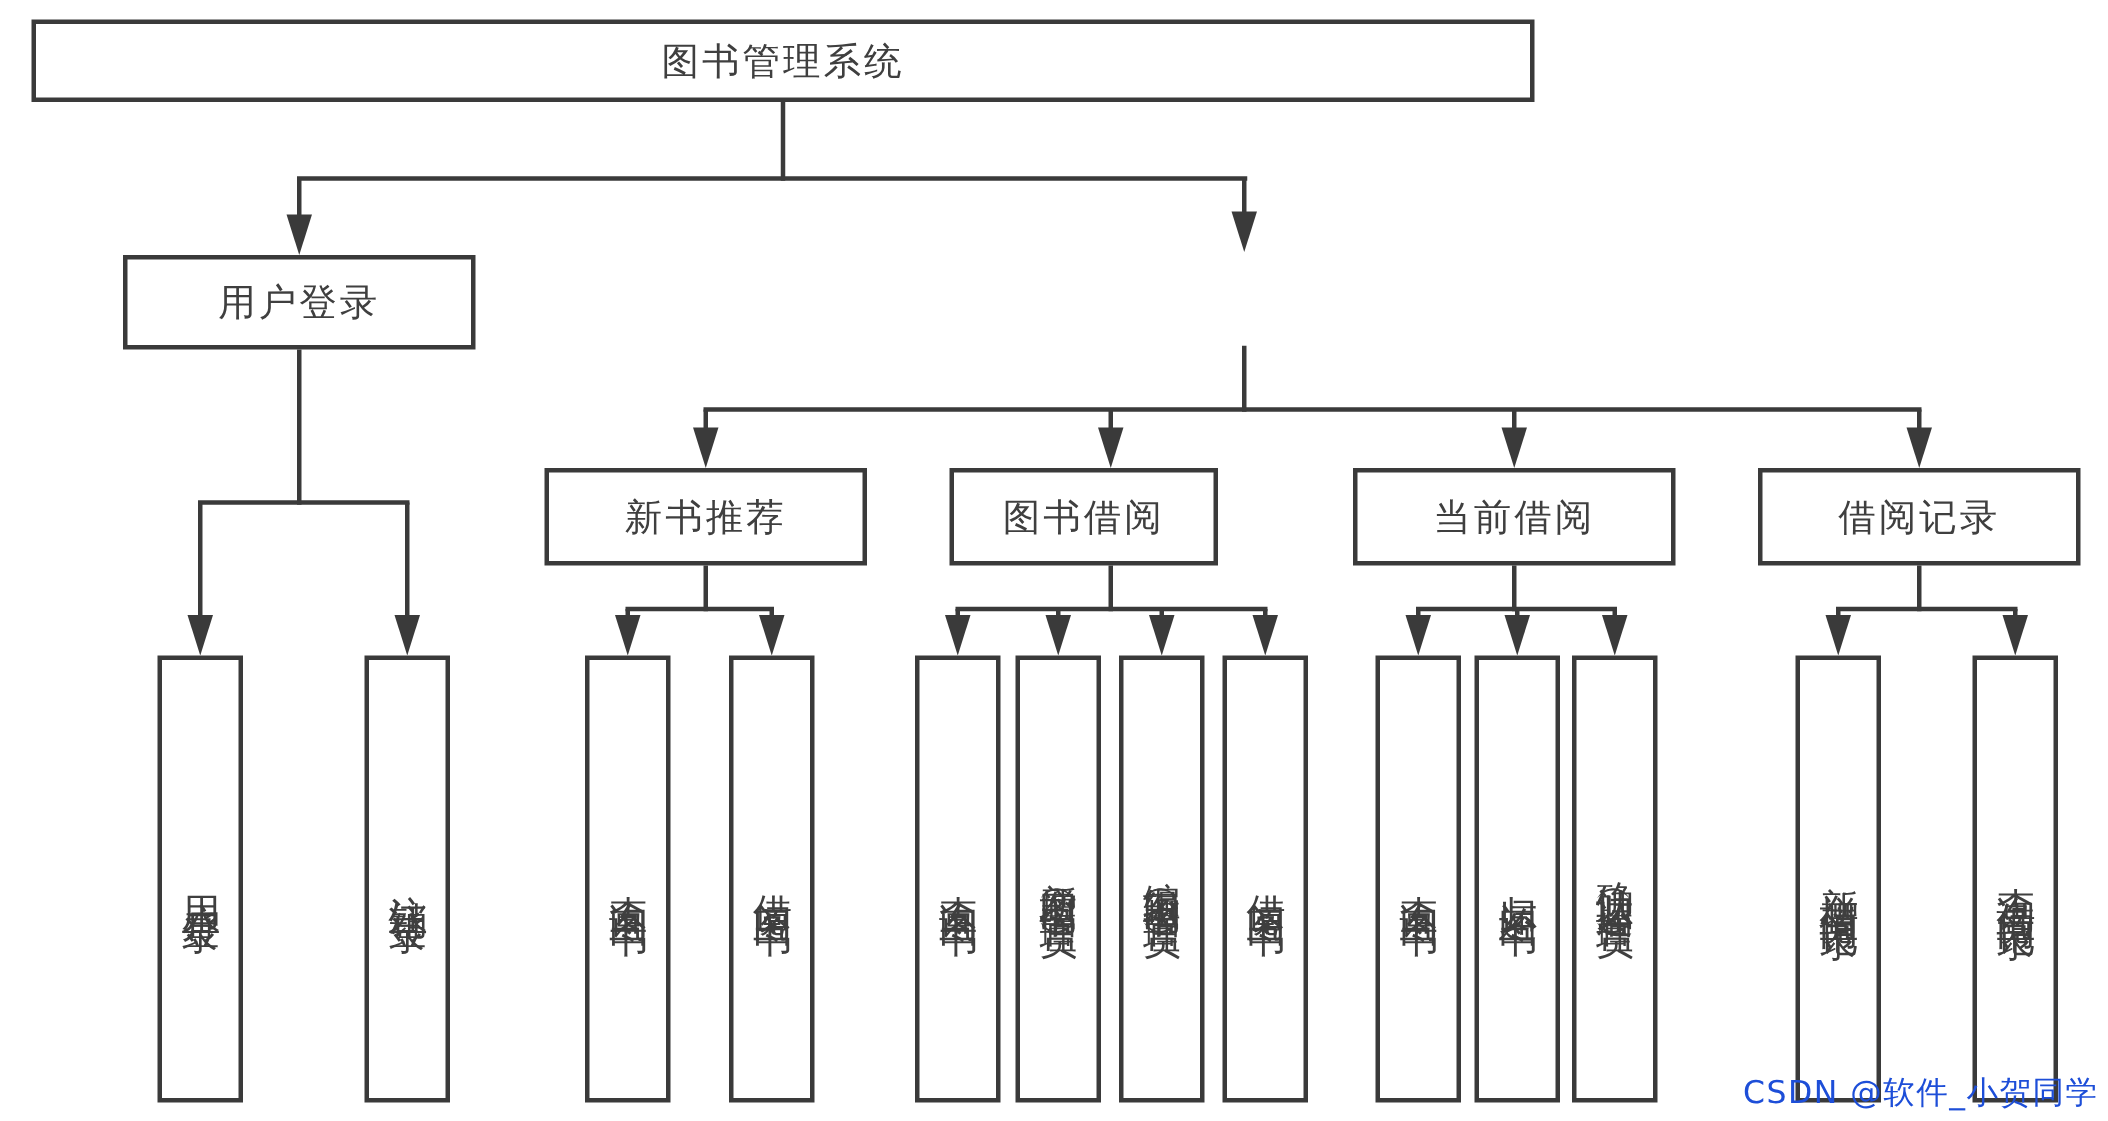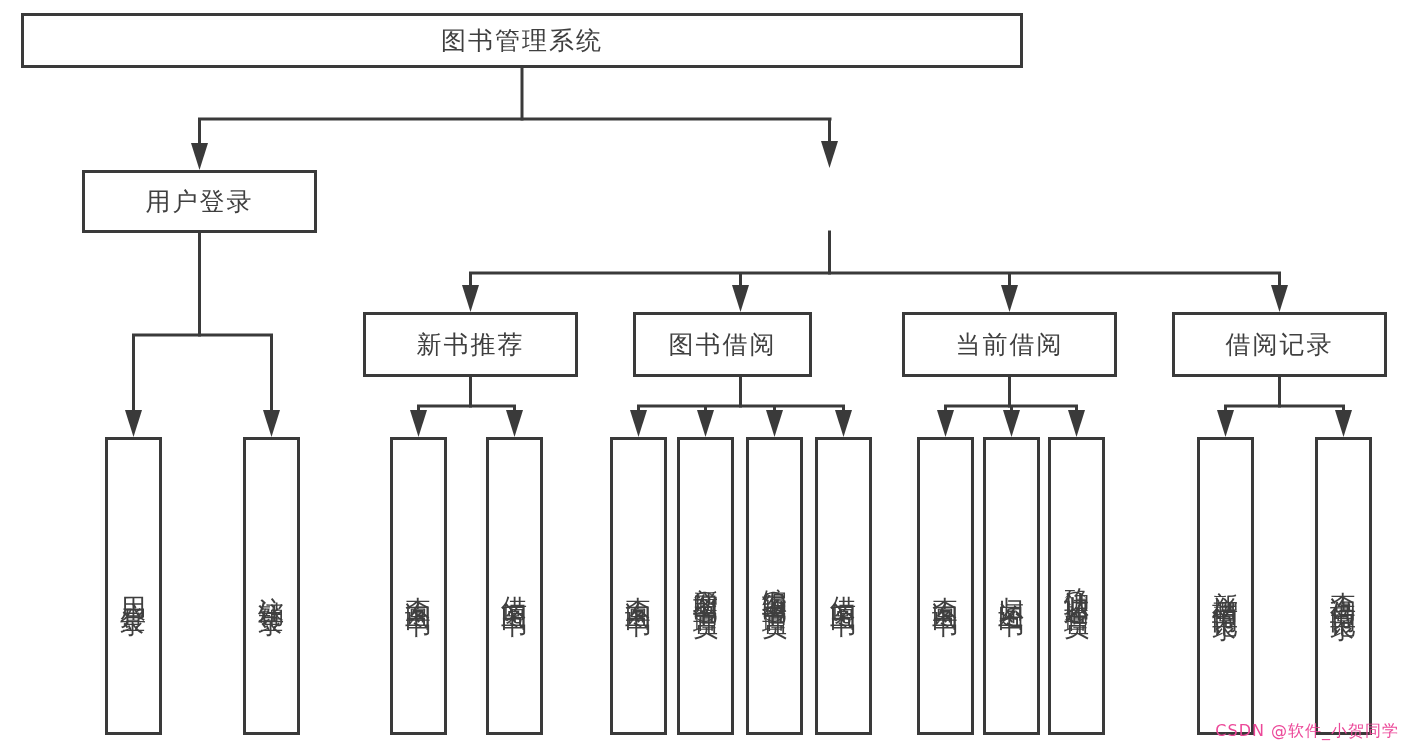--- a/index.html
+++ b/index.html
@@ -5,21 +5,21 @@
   html,body{margin:0;padding:0;background:#ffffff;}
   body{font-family:"DejaVu Sans","Liberation Sans",sans-serif;}
   #canvas{position:relative;width:1405px;height:747px;background:#ffffff;overflow:hidden;}
   #wires{position:absolute;left:0;top:0;width:1405px;height:747px;}
   .node{position:absolute;box-sizing:border-box;border:3px solid #3a3a3a;background:#ffffff;
         display:flex;align-items:center;justify-content:center;z-index:2;}
   .node .lbl{color:#3f3f3f;font-size:25px;letter-spacing:2px;white-space:nowrap;}
   .node.v .lbl{writing-mode:vertical-rl;text-orientation:mixed;font-size:26px;
                letter-spacing:5px;line-height:1;white-space:normal;}
   .node.v.long .lbl{font-size:25px;letter-spacing:4px;}
-  #watermark{position:absolute;right:6px;bottom:5px;color:#ec4899;font-size:16px;
+  #watermark{position:absolute;right:6px;bottom:5px;color:#1d4ed8;font-size:21px;
              letter-spacing:1px;z-index:3;}
 </style>
 </head>
 <body>
 
 <div id="canvas">
 
   <svg id="wires" viewBox="0 0 1405 747" xmlns="http://www.w3.org/2000/svg">
       <line x1="522" y1="68" x2="522" y2="119" stroke="#3a3a3a" stroke-width="3" stroke-linecap="square"></line>
       <line x1="199.5" y1="119" x2="830" y2="119" stroke="#3a3a3a" stroke-width="3" stroke-linecap="square"></line>

